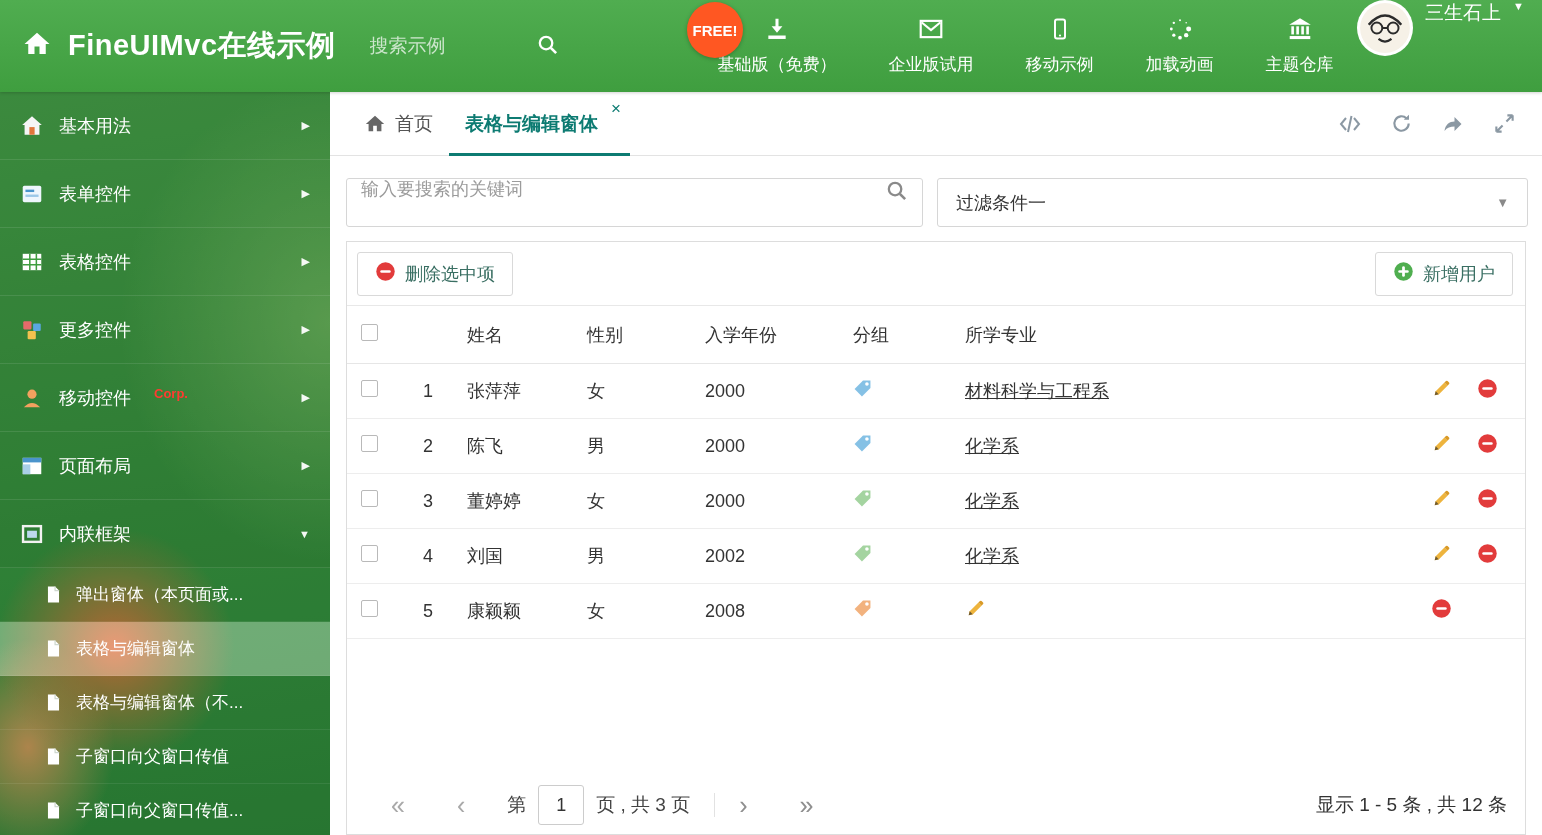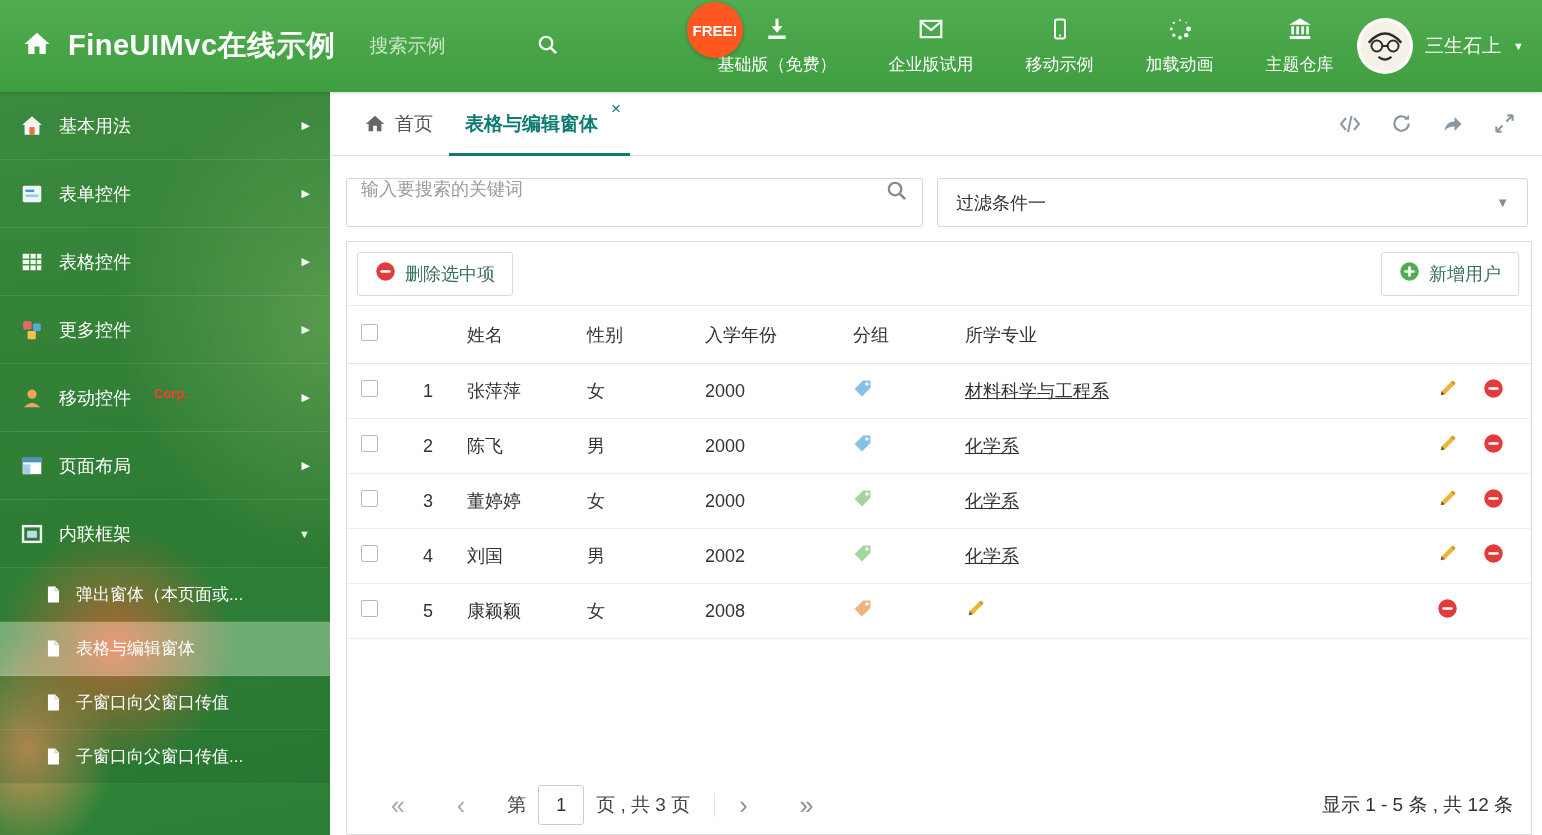--- a/index.html
+++ b/index.html
@@ -11,21 +11,21 @@
 .header{flex:0 0 92px;background:linear-gradient(180deg,#50ad50,#3f9e3f);display:flex;align-items:center;color:#fff;position:relative;z-index:5;box-shadow:0 1px 3px rgba(0,0,0,.18)}
 .brand{display:flex;align-items:center;gap:16px;padding:0 24px 0 22px}
 .brand-title{font-size:29px;font-weight:700;letter-spacing:.5px;white-space:nowrap}
 .hsearch{display:flex;align-items:center;gap:16px;margin-left:10px;width:210px}
 .hsearch input{background:transparent;border:none;outline:none;color:#fff;font-size:19px;width:150px}
 .hsearch input::placeholder{color:rgba(255,255,255,.72)}
 .free{position:absolute;left:687px;top:2px;width:56px;height:56px;border-radius:50%;background:#ff5722;display:flex;align-items:center;justify-content:center;font-size:15px;font-weight:700;box-shadow:0 1px 4px rgba(0,0,0,.25)}
 .hnav{display:flex;margin-left:112px}
 .hnav-item{display:flex;flex-direction:column;align-items:center;gap:7px;padding:0 26px;cursor:pointer}
 .hnav-item .lbl{font-size:17px;white-space:nowrap}
-.huser{position:absolute;right:18px;top:0;height:92px;display:flex;align-items:center;gap:12px;cursor:pointer}
+.huser{position:absolute;right:18px;top:0;height:92px;display:flex;align-items:flex-start;gap:12px;cursor:pointer}
 .avatar{width:56px;height:56px;border-radius:50%;overflow:hidden;background:#fff;border:2px solid rgba(255,255,255,.85);flex:0 0 56px}
 .huser .name{font-size:19px}
 .huser .caret{font-size:11px}
 
 
 .bodyrow{flex:1;display:flex;min-height:0}
 .sidebar{flex:0 0 330px;position:relative;overflow:hidden;background:
  radial-gradient(170px 170px at 115px 555px, rgba(233,108,58,.95), rgba(233,108,58,0) 70%),
  radial-gradient(120px 150px at 28px 655px, rgba(244,150,95,.85), rgba(244,150,95,0) 72%),
  radial-gradient(280px 320px at 330px 230px, rgba(168,220,130,.5), rgba(168,220,130,0) 75%),
@@ -49,21 +49,21 @@
 .strip-tools{margin-left:auto;display:flex;align-items:center;gap:28px;padding-right:26px;color:#8b98a3}
 .tool{cursor:pointer;display:flex}
 
 .filter-row{display:flex;gap:14px;padding:22px 14px 0 16px}
 .searchbox{flex:0 0 577px;height:49px;border:1px solid #d6d6d6;border-radius:3px;display:flex;align-items:flex-start;padding:0 14px;color:#8a8a8a;background:#fff}
 .searchbox input{flex:1;border:none;outline:none;font-size:18px;color:#444}
 .searchbox input::placeholder{color:#9b9b9b}
 .dropdown{flex:1;height:49px;border:1px solid #d6d6d6;border-radius:3px;display:flex;align-items:center;padding:0 18px;font-size:18px;color:#333;cursor:pointer;background:#fff}
 .dropdown .caret{margin-left:auto;color:#8a8a8a;font-size:13px}
 
-.panel{margin:14px 10px 0 16px;border:1px solid #ddd;height:748px;display:flex;flex-direction:column;background:#fff}
+.panel{margin:14px 16px 0 16px;border:1px solid #ddd;height:748px;display:flex;flex-direction:column;background:#fff}
 .ptoolbar{flex:0 0 64px;display:flex;align-items:center;padding:0 10px;border-bottom:1px solid #e8e8e8}
 .btn{height:44px;border:1px solid #d9d9d9;border-radius:3px;background:#fff;display:inline-flex;align-items:center;gap:9px;padding:0 17px;font-size:18px;color:#3a6f63;cursor:pointer}
 .btn.add{margin-left:auto;margin-right:2px}
 
 .thead,.trow{display:grid;grid-template-columns:50px 56px 120px 118px 148px 112px 1fr 46px 48px;align-items:center;padding-left:14px}
 .thead{flex:0 0 58px;border-bottom:1px solid #e6e6e6;font-size:18px;color:#333}
 .trow{flex:0 0 55px;border-bottom:1px solid #ededed;font-size:18px;color:#333}
 .cell-num{padding-left:12px}
 .checkbox{width:17px;height:17px;border:1px solid #b9b9b9;border-radius:2px;background:#fff;display:inline-block;cursor:pointer}
 .major-link{color:#333;text-decoration:underline;cursor:pointer}
@@ -311,20 +311,26 @@
         <span class="sic"><svg width="19" height="19">
               <use href="#s-file"></use>
             </svg></span>
         <span>弹出窗体（本页面或...</span>
       </div>
       <div class="side-sub active">
         <span class="sic"><svg width="19" height="19">
               <use href="#s-file"></use>
             </svg></span>
         <span>表格与编辑窗体</span>
+      </div>
+      <div class="side-sub">
+        <span class="sic"><svg width="19" height="19">
+              <use href="#s-file"></use>
+            </svg></span>
+        <span>表格与编辑窗体（不...</span>
       </div>
       <div class="side-sub">
         <span class="sic"><svg width="19" height="19">
               <use href="#s-file"></use>
             </svg></span>
         <span>子窗口向父窗口传值</span>
       </div>
       <div class="side-sub">
         <span class="sic"><svg width="19" height="19">
               <use href="#s-file"></use>

